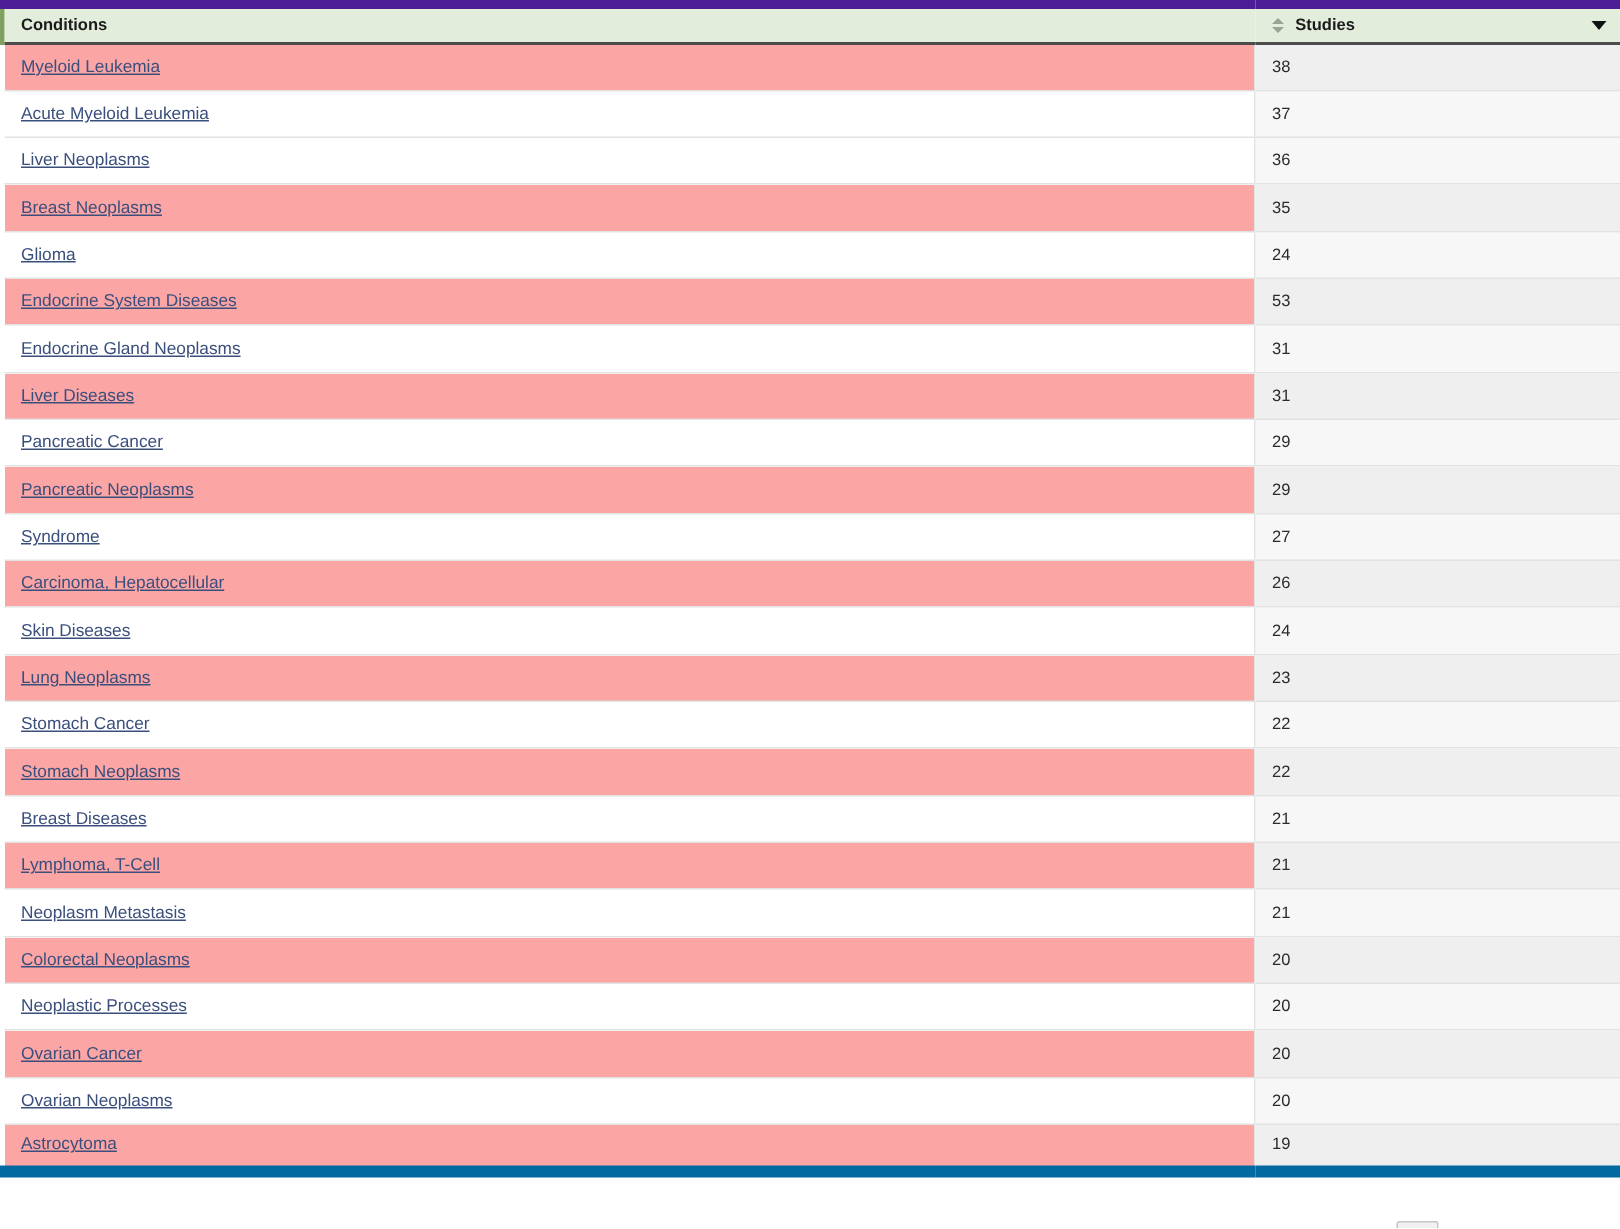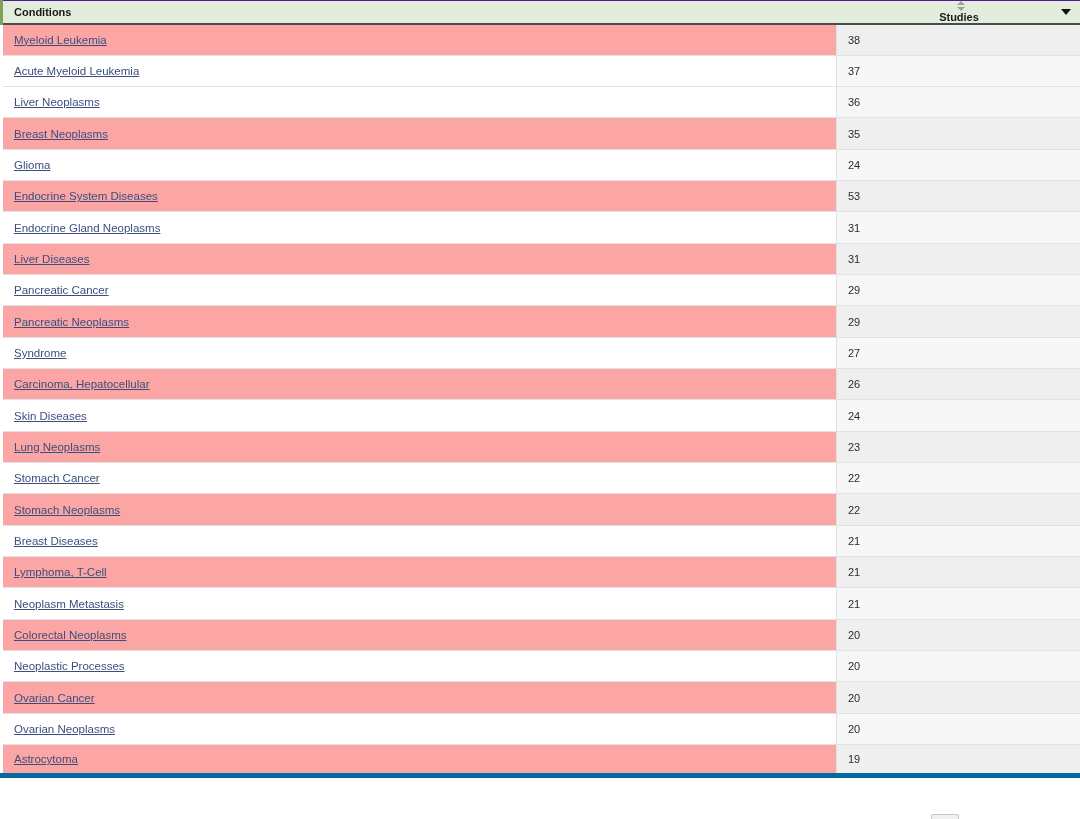--- a/index.html
+++ b/index.html
@@ -34,39 +34,38 @@
     background: #e3eddc;
     height: 22px;
     padding: 0;
     margin: 0;
     font-size: 11px;
     font-weight: bold;
     color: #1a1a1a;
     text-align: left;
     vertical-align: middle;
     border-bottom: 2px solid #4c4c4c;
-    border-top: 1px solid #4c1d95;
+    border-top: 6px solid #4c1d95;
     position: relative;
     white-space: nowrap;
   }
   th.col-conditions {
     width: 835px;
     padding-left: 11px;
     border-left: 3px solid #7fa05f;
   }
   th.col-studies {
     width: 245px;
     padding-left: 0;
   }
   .studies-head-inner {
     display: flex;
     align-items: center;
     height: 22px;
     width: 100%;
-    flex-direction: column;
   }
   .sort-arrows {
     display: inline-flex;
     flex-direction: column;
     justify-content: center;
     align-items: center;
     width: 11px;
     margin-left: 10px;
     margin-right: 6px;
     line-height: 0;
@@ -129,21 +128,21 @@
   }
 
   a.cond-link {
     color: #3b4f7d;
     text-decoration: underline;
     font-size: 11.5px;
     font-weight: normal;
     cursor: pointer;
   }
 
-  tbody tr:last-child td { border-bottom: 5px solid #0369a1; }
+  tbody tr:last-child td { border-bottom: 8px solid #0369a1; }
 
   
   .footer-strip {
     position: absolute;
     left: 0;
     top: 810px;
     width: 1080px;
     height: 9px;
     background: #ffffff;
     overflow: hidden;

